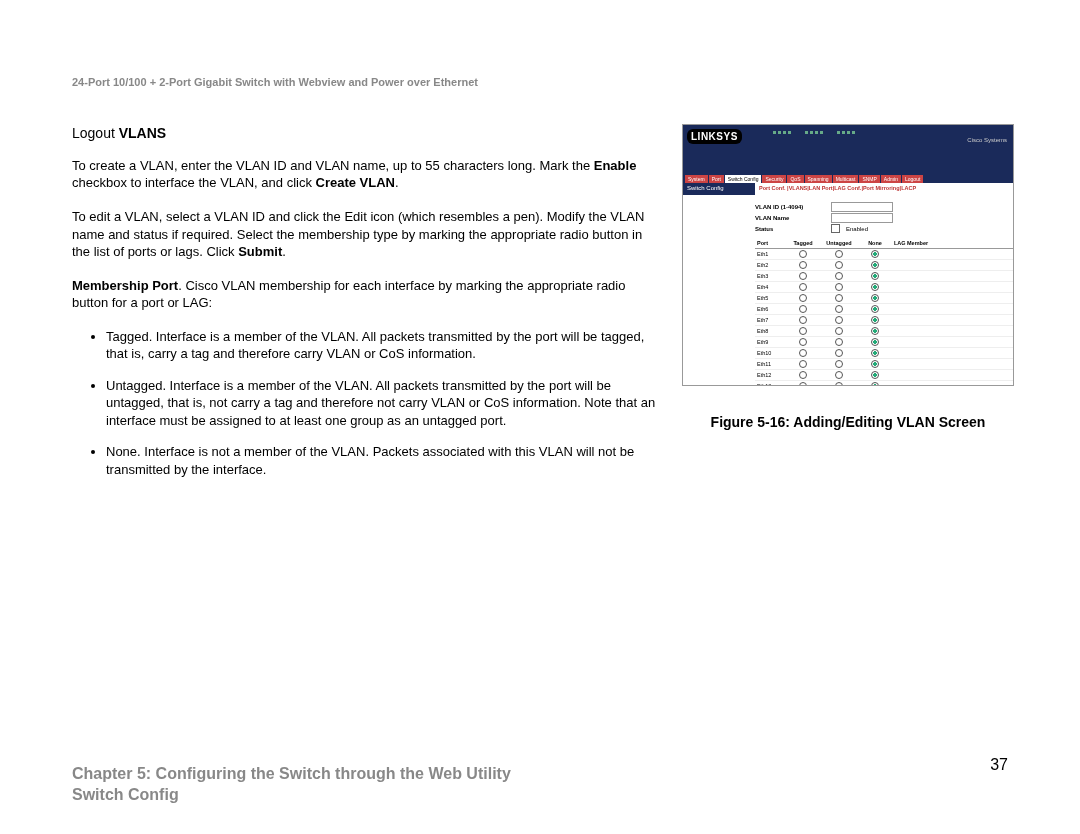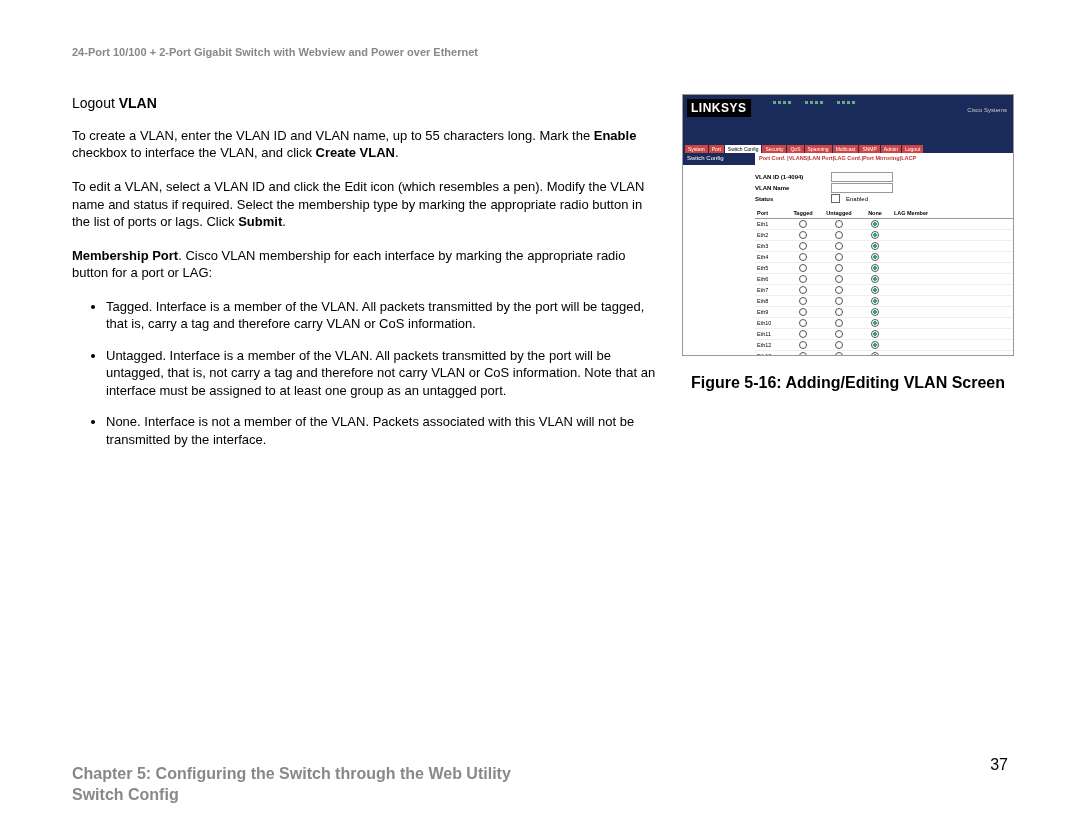--- a/index.html
+++ b/index.html
@@ -6,21 +6,21 @@
     margin: 0;
     padding: 0;
     background: #fff;
     font-family: Arial, Helvetica, sans-serif;
     width: 1080px;
     height: 834px;
     position: relative;
     color: #000;
   }
   .page {
-    padding: 46px 72px 30px 72px;
+    padding: 76px 72px 30px 72px;
     box-sizing: border-box;
     height: 100%;
     position: relative;
   }
   .doc-header {
     font-size: 11px;
     font-weight: bold;
     color: #888;
     margin-bottom: 36px;
   }
@@ -40,43 +40,43 @@
     font-size: 14px;
     margin: 0 0 14px 0;
     font-weight: normal;
   }
   h3.section-title .bold { font-weight: bold; }
   p { margin: 0 0 16px 0; }
   .bold { font-weight: bold; }
   ul { margin: 12px 0 0 0; padding-left: 34px; }
   li { margin-bottom: 14px; list-style-type: disc; }
   .figure-caption {
-    font-size: 16px;
+    font-size: 14px;
     font-weight: bold;
     text-align: center;
-    margin-top: 18px;
+    margin-top: 28px;
   }
   
   .screenshot {
     width: 330px;
     height: 260px;
     border: 1px solid #999;
     background: #fff;
     font-size: 6px;
     overflow: hidden;
   }
   .ss-top {
     background: #1a2a5a;
     color: #fff;
     height: 44px;
     position: relative;
   }
   .ss-logo {
-    position: absolute; left:4px; top:4px; font-weight:bold; font-size:12px; letter-spacing:0.5px;
-    background:#000; padding:2px 4px;
+    position: absolute; left:4px; top:4px; font-weight:bold; font-size:10px; letter-spacing:0.5px;
+    background:#000; padding:2px 4px;border-radius:6px;
   }
   .ss-dots { position:absolute; left:90px; top:6px; display:flex; gap:14px;}
   .ss-dotgrp { display:flex; gap:2px;}
   .ss-dot { width:3px; height:3px; background:#6a8; }
   .ss-firm { position:absolute; right:6px; top:12px; font-size:6px; color:#ccc;}
   .ss-tabs {
     background:#1a2a5a; height:14px; display:flex; align-items:flex-end; gap:1px; padding-left:2px;
   }
   .ss-tab { background:#c44; color:#fff; font-size:5px; padding:1px 3px; }
   .ss-tab.active { background:#fff; color:#000;}
@@ -105,21 +105,21 @@
 </style>
 </head>
 <body>
 
 <div class="page">
   <div class="doc-header">24-Port 10/100 + 2-Port Gigabit Switch with Webview and Power over Ethernet</div>
 
   <div class="content-row">
     <div class="text-col">
       <h3 class="section-title">
-        <span>Logout </span><span class="bold">VLAN</span>
+        <span>Logout </span><span class="bold">VLANS</span>
       </h3>
 
       <p>
         <span>To create a VLAN, enter the VLAN ID and VLAN name, up to 55 characters long. Mark the </span><span class="bold">Enable</span><span> checkbox to interface the VLAN, and click </span><span class="bold">Create VLAN</span><span>.</span>
       </p>
 
       <p>
         <span>To edit a VLAN, select a VLAN ID and click the Edit icon (which resembles a pen). Modify the VLAN name and status if required. Select the membership type by marking the appropriate radio button in the list of ports or lags. Click </span><span class="bold">Submit</span><span>.</span>
       </p>
 

